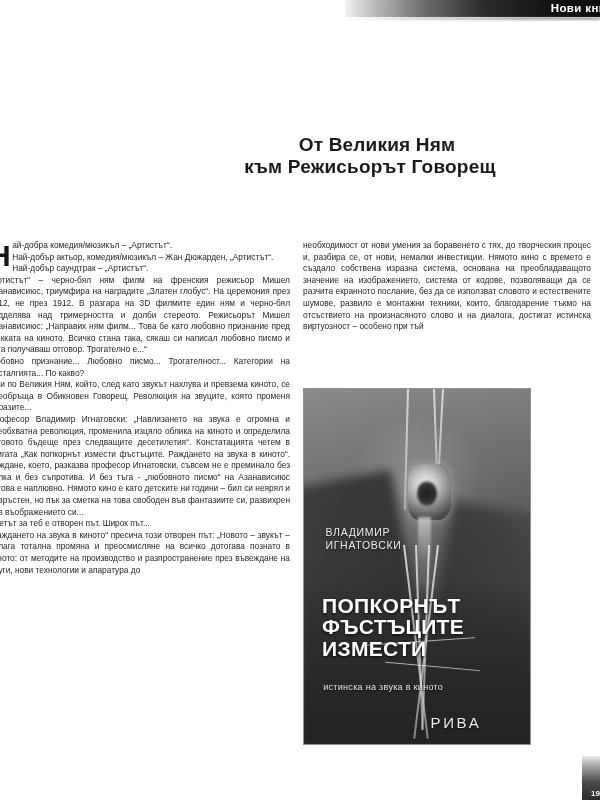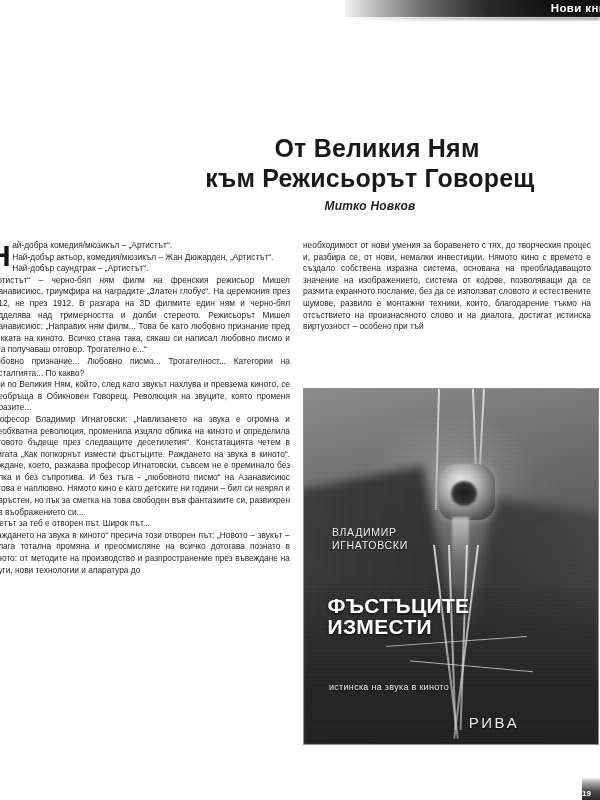--- a/index.html
+++ b/index.html
@@ -50,21 +50,21 @@
 
   
   .title-block {
     position: absolute;
     left: 150px;
     top: 134px;
     width: 440px;
     text-align: center;
   }
   .title-line1, .title-line2 {
-    font-size: 25px;
+    font-size: 19px;
     font-weight: bold;
     color: #1a1a1a;
     line-height: 1.18;
     letter-spacing: 0.2px;
     white-space: nowrap;
   }
   .title-line1 { padding-left: 14px; }
   .byline {
     margin-top: 6px;
     font-size: 12px;
@@ -109,21 +109,21 @@
     padding: 1px 1.5px 0 0;
     margin-top: 1px;
     color: #151515;
   }
 
   
   .book-cover {
     position: absolute;
     left: 303px;
     top: 388px;
-    width: 296px;
+    width: 228px;
     height: 357px;
     overflow: hidden;
     background: #15803d;
     border: 1px solid #8f8f8f;
     box-sizing: border-box;
   }
   .cover-photo {
     position: absolute;
     inset: 0;
     background:
@@ -263,25 +263,25 @@
     letter-spacing: 2.6px;
     text-shadow: 0 1px 2px rgba(0,0,0,0.85);
   }
 
   
   .page-tab {
     position: absolute;
     right: 0;
     bottom: 0;
     width: 18px;
-    height: 22px;
+    height: 44px;
     background: linear-gradient(180deg, #e9e9e9 0%, #a8a8a8 22%, #4a4a4a 60%, #2b2b2b 100%);
     display: flex;
     align-items: flex-end;
-    justify-content: flex-start;
+    justify-content: flex-end;
     box-sizing: border-box;
     padding-bottom: 2px;
     margin-left: 48px;
   }
   .page-tab .page-num {
     color: #ffffff;
     font-size: 8px;
     font-weight: bold;
     line-height: 1;
   }
@@ -290,21 +290,20 @@
 <body>
 
 <div class="header-banner">
   <span class="banner-label">Нови книги</span>
 </div>
 <div class="banner-shadow"></div>
 
 <div class="title-block">
   <div class="title-line1">От Великия Ням</div>
   <div class="title-line2">към Режисьорът Говорещ</div>
-  <div class="byline">Митко Новков</div>
 </div>
 
 <div class="column col-left">
   <p class="dropcap-para">
     <span class="dropcap">Н</span><span>ай-добра комедия/мюзикъл – „Артистът“.</span>
   </p>
   <p><span>Най-добър актьор, комедия/мюзикъл – Жан Дюжарден, „Артистът“.</span></p>
   <p><span>Най-добър саундтрак – „Артистът“.</span></p>
   <p><span>„Артистът“ – черно-бял ням филм на френския режисьор Мишел Азанависиюс, триумфира на наградите „Златен глобус“. На церемония през 2012, не през 1912. В разгара на 3D филмите един ням и черно-бял надделява над тримерността и долби стереото. Режисьорът Мишел Азанависиюс: „Направих ням филм... Това бе като любовно признание пред Мекката на киното. Всичко стана така, сякаш си написал любовно писмо и сега получаваш отговор. Трогателно е...“</span></p>
   <p><span>Любовно признание... Любовно писмо... Трогателност... Категории на носталгията... По какво?</span></p>
@@ -338,20 +337,21 @@
   <div class="cable c9"></div>
 
   <div class="cover-texture"></div>
 
   <div class="cover-author">
     <div>ВЛАДИМИР</div>
     <div>ИГНАТОВСКИ</div>
   </div>
 
   <div class="cover-title">
+    <div>ПОПКОРНЪТ</div>
     <div>ФЪСТЪЦИТЕ</div>
     <div>ИЗМЕСТИ</div>
   </div>
 
   <div class="cover-subtitle">истинска на звука в киното</div>
   <div class="cover-publisher">РИВА</div>
 </div>
 
 <div class="page-tab">
   <span class="page-num">19</span>

